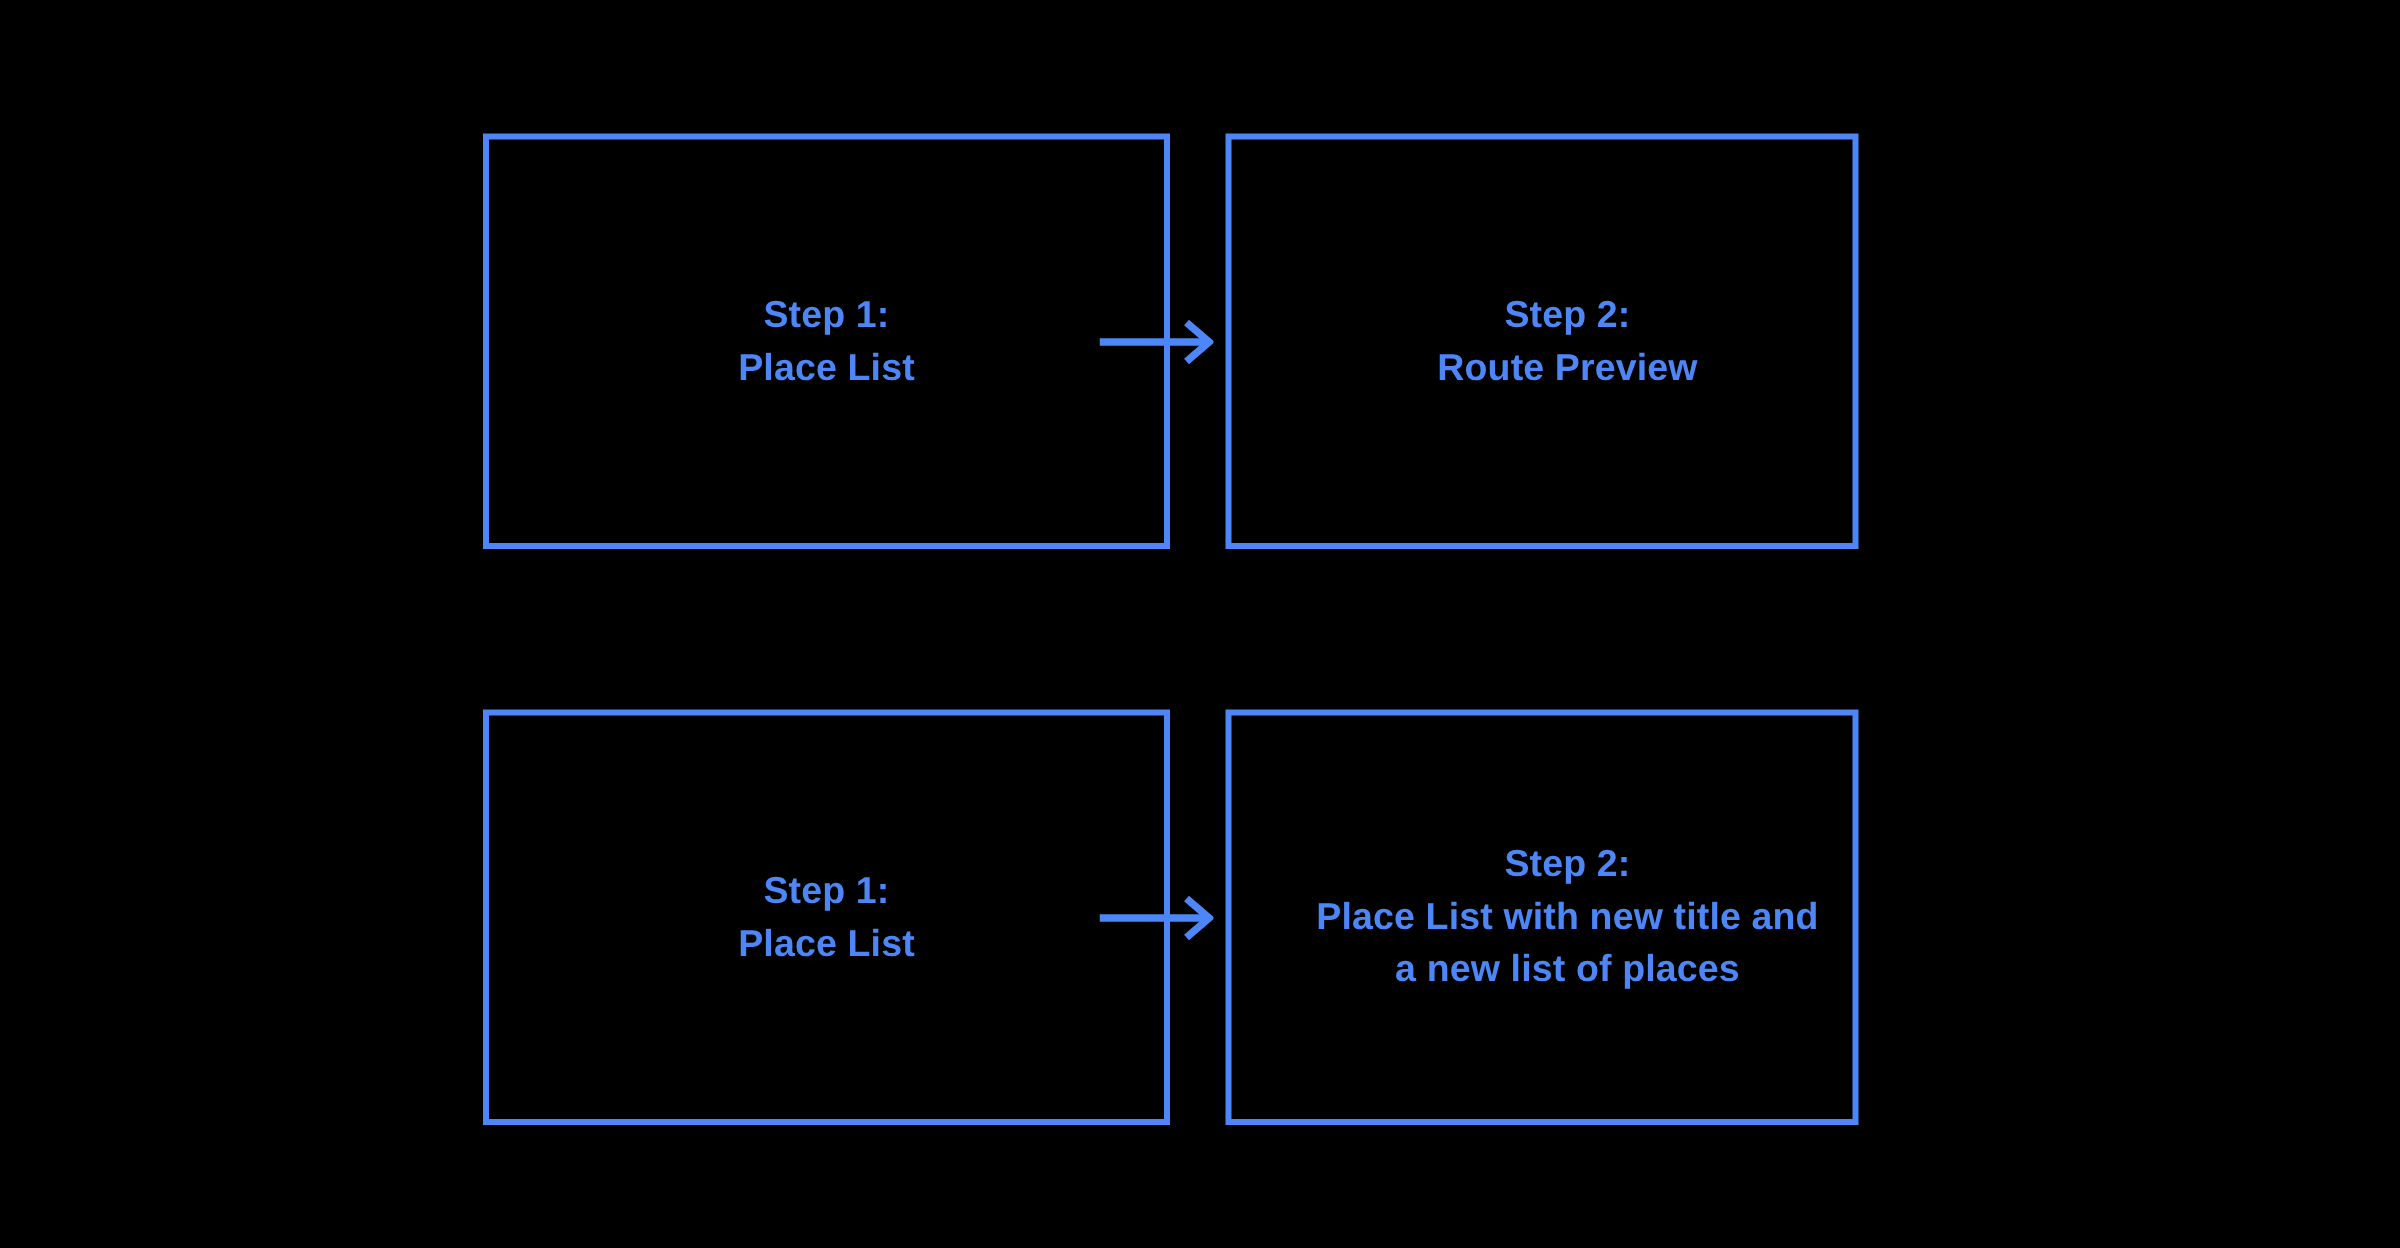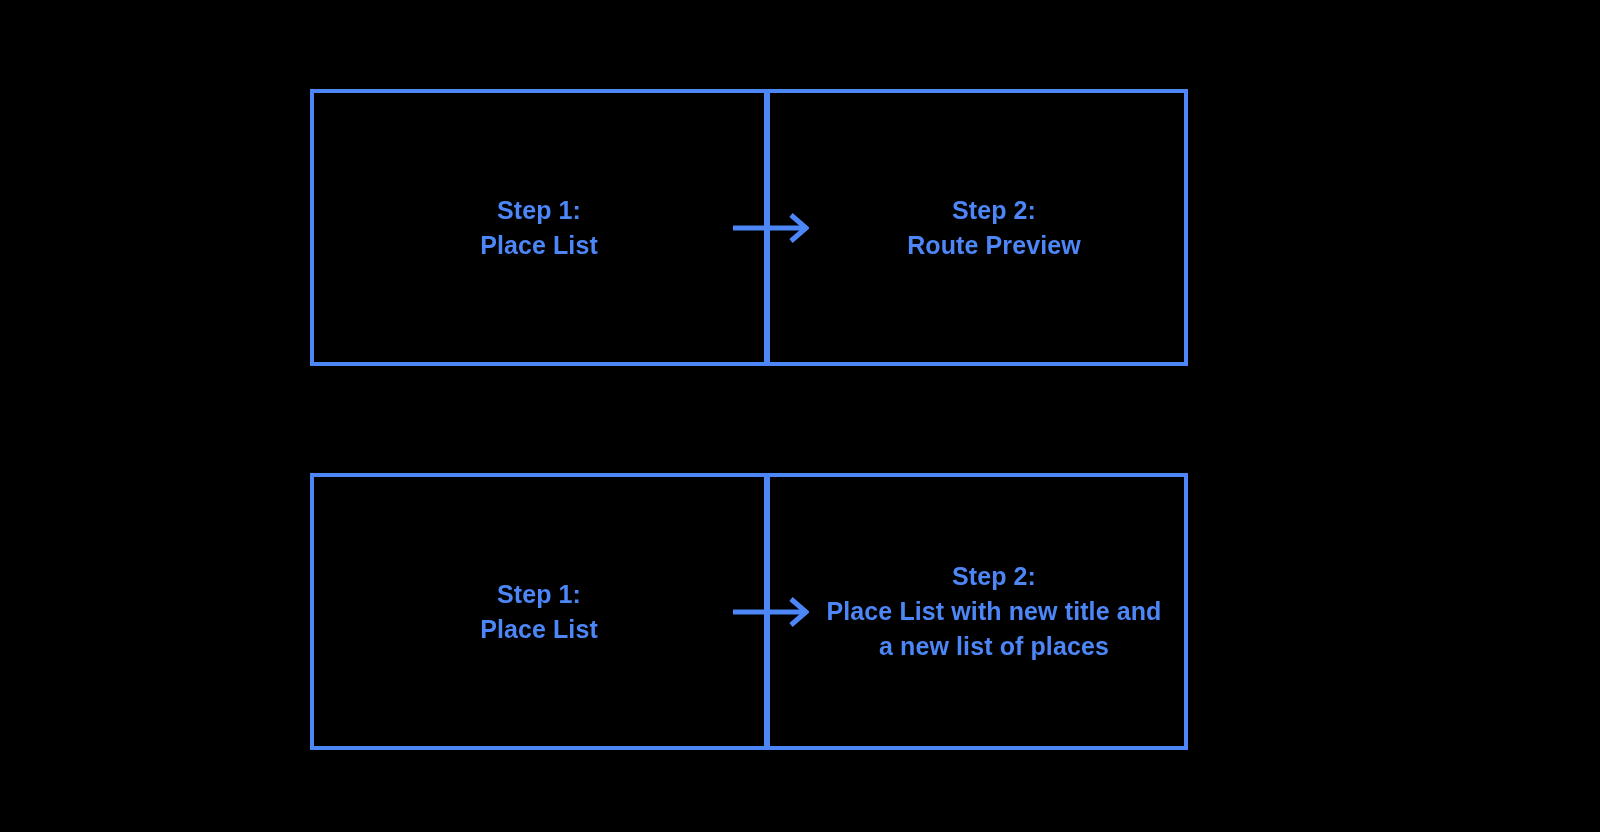--- a/index.html
+++ b/index.html
@@ -35,24 +35,25 @@
   .step-box {
     position: absolute;
     box-sizing: border-box;
     border: 4px solid #4d86f7;
     background: transparent;
     display: flex;
     align-items: center;
     justify-content: center;
     height: 277px;
     top: 0;
+    margin-left: 12px;
   }
 
   .step-box.left  { left: 310px;  width: 458px; }
-  .step-box.right { left: 766px;  width: 422px; padding-left: 34px; }
+  .step-box.right { left: 805px;  width: 422px; padding-left: 34px; }
 
   .step-label {
     color: #4d86f7;
     font-family: "Liberation Sans", sans-serif;
     font-size: 25px;
     font-weight: bold;
     line-height: 35px;
     text-align: center;
     letter-spacing: 0.1px;
     white-space: pre-line;

